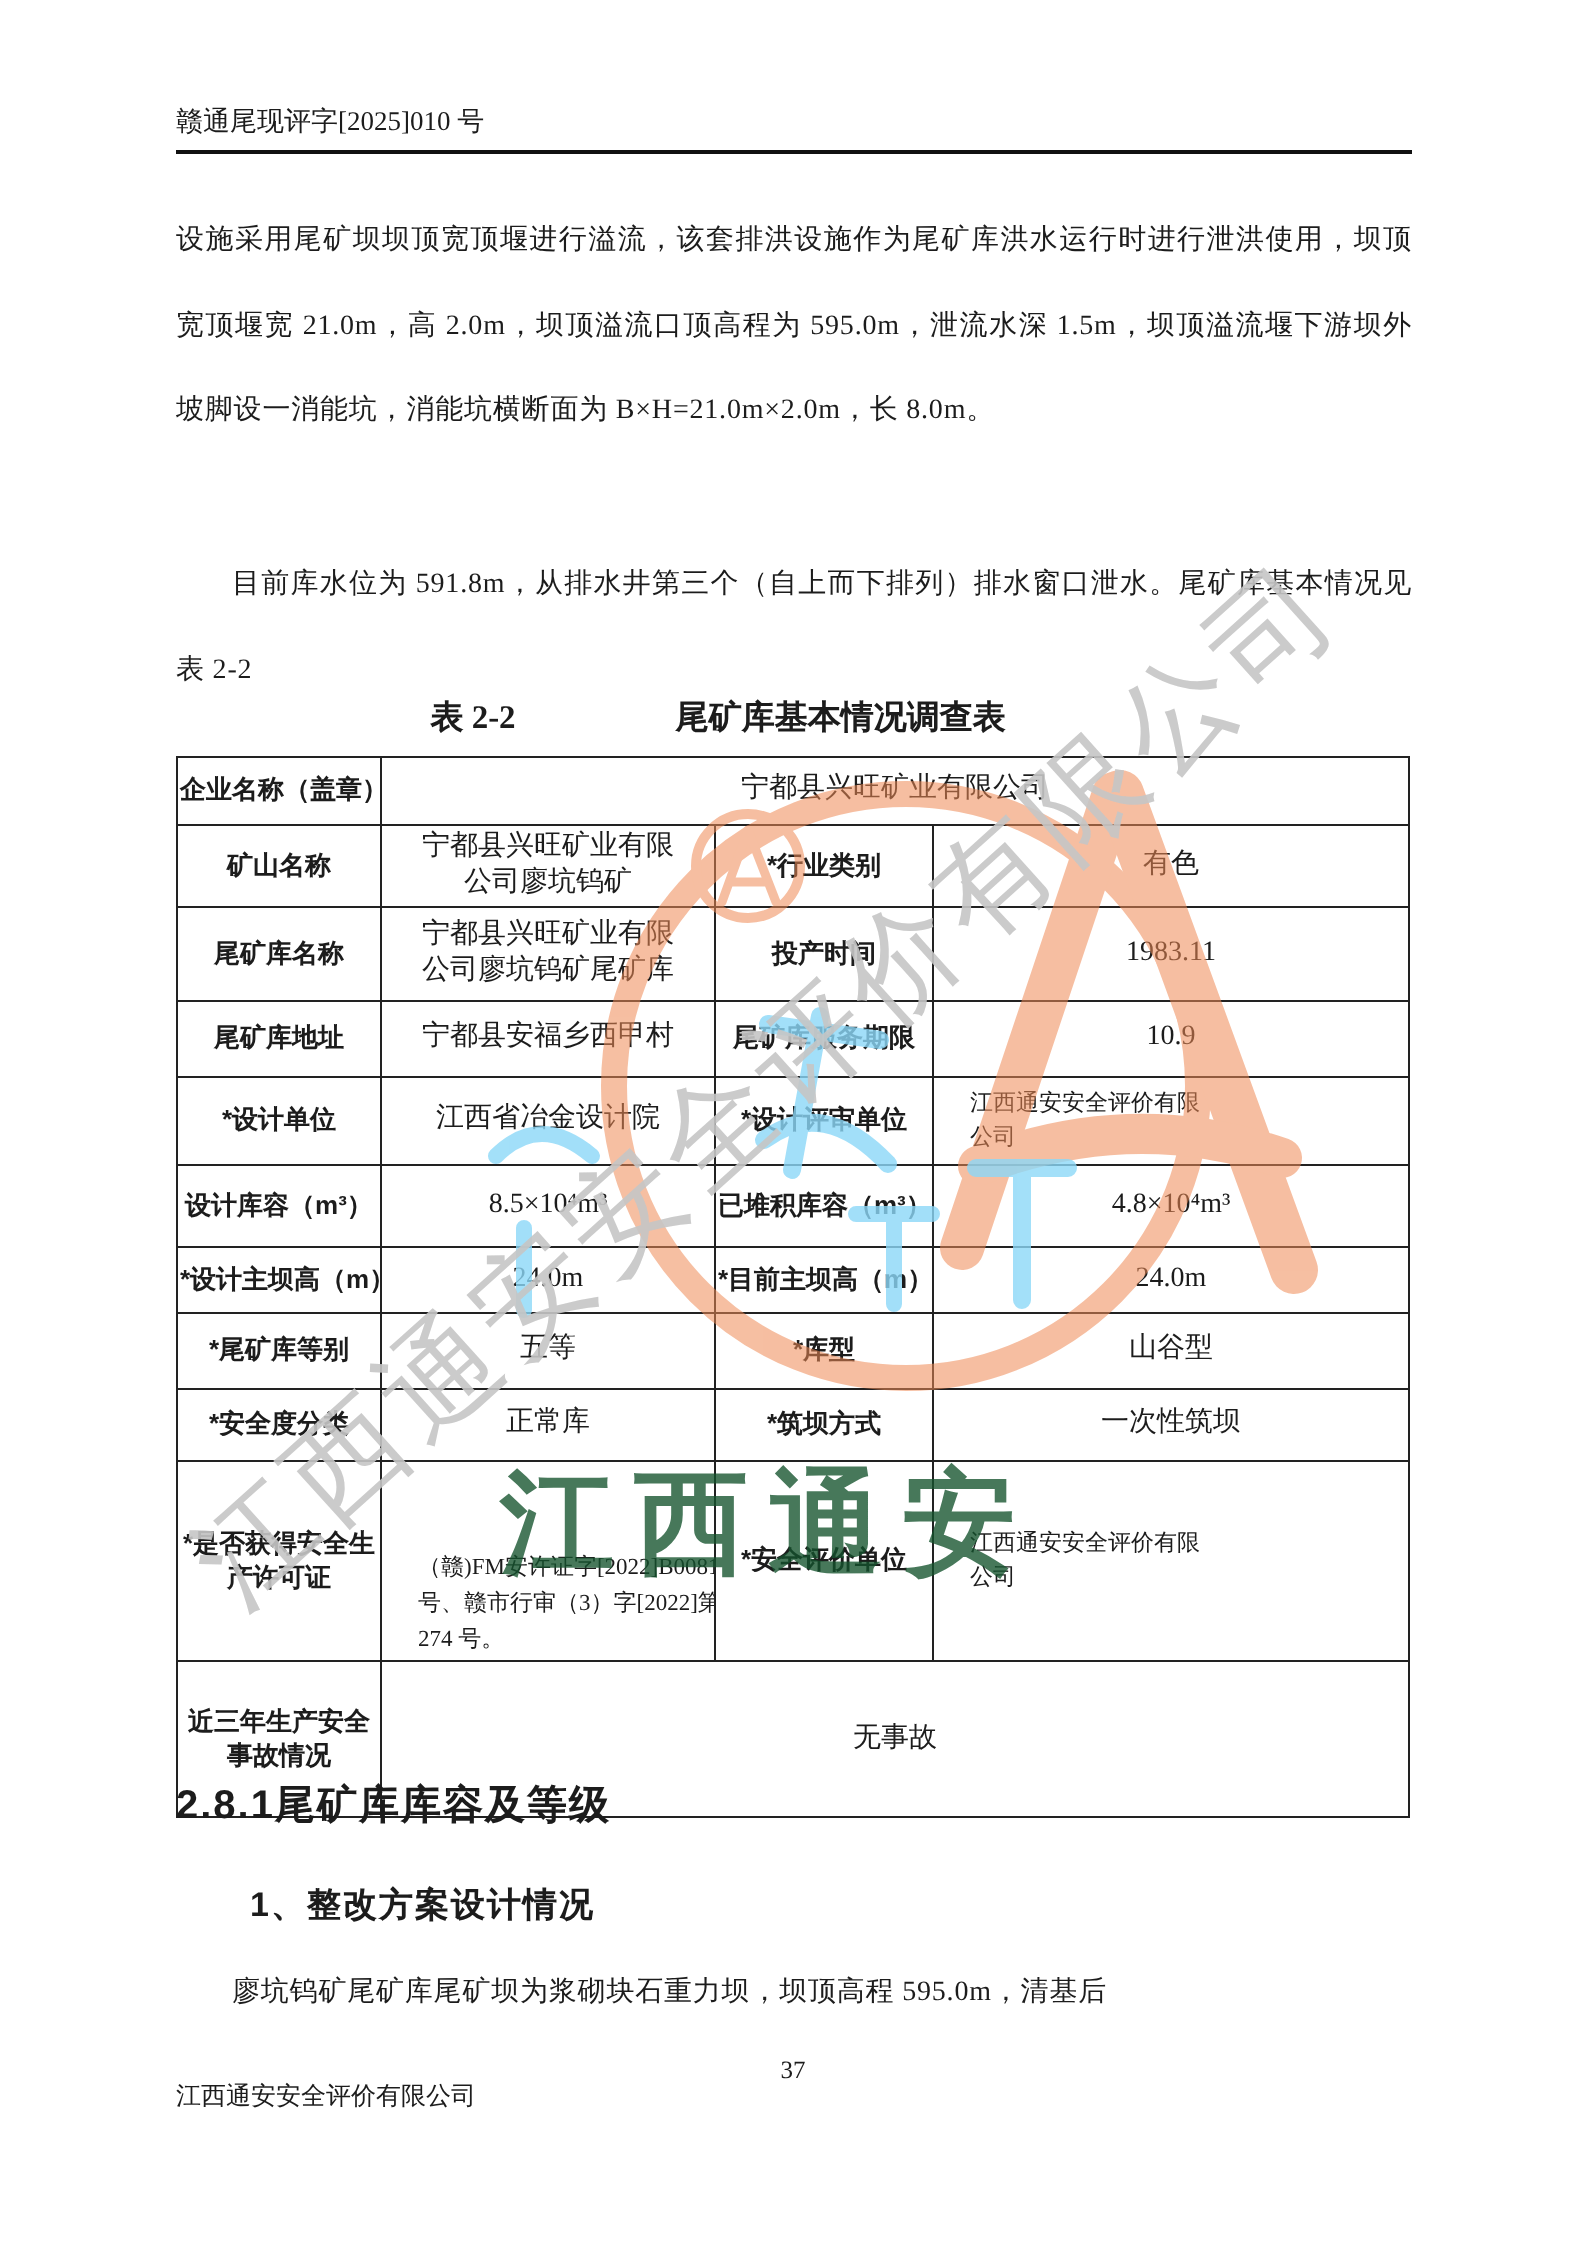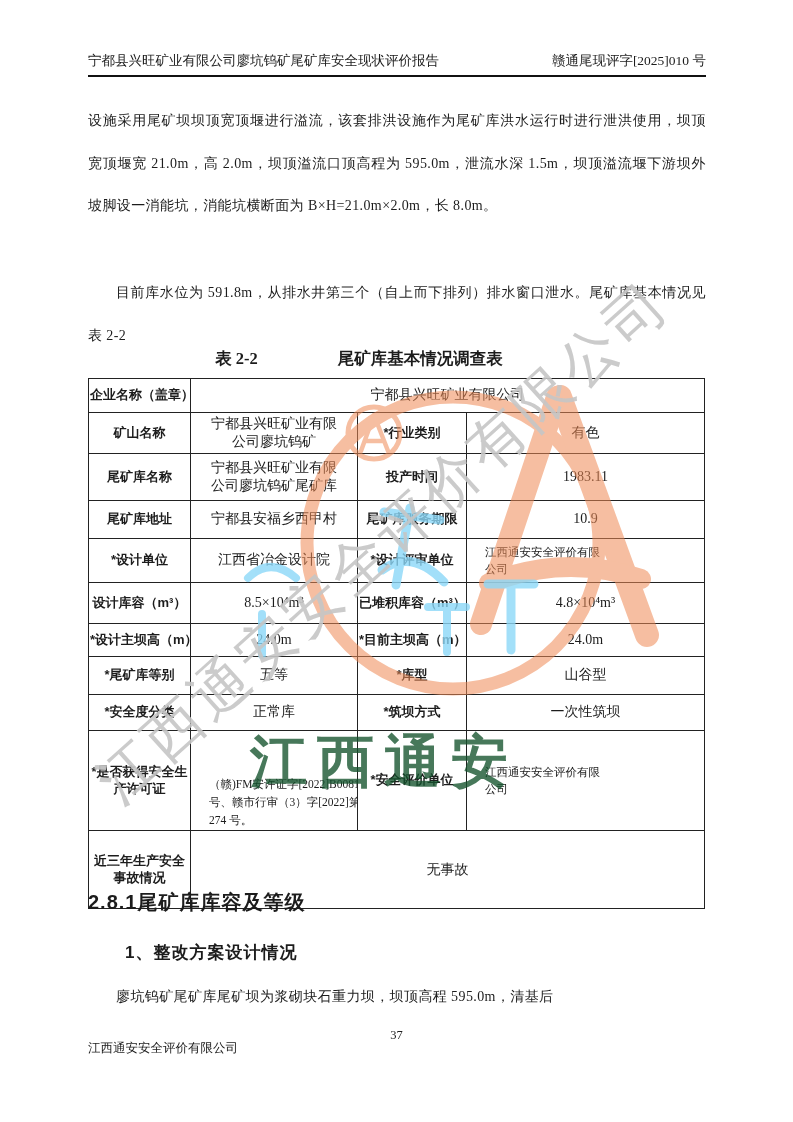--- a/index.html
+++ b/index.html
@@ -74,21 +74,20 @@
     white-space:nowrap; font-family:"Liberation Sans", sans-serif;
   }
   svg.stamp { position:absolute; left:0; top:0; }
 </style>
 </head>
 <body>
 
 <div class="page">
 
   <div class="header">
-    <span>宁都县兴旺矿业有限公司廖坑钨矿尾矿库安全现状评价报告</span>
     <span>赣通尾现评字[2025]010 号</span>
   </div>
 
   <div class="para" id="p1">设施采用尾矿坝坝顶宽顶堰进行溢流，该套排洪设施作为尾矿库洪水运行时进行泄洪使用，坝顶宽顶堰宽 21.0m，高 2.0m，坝顶溢流口顶高程为 595.0m，泄流水深 1.5m，坝顶溢流堰下游坝外坡脚设一消能坑，消能坑横断面为 B×H=21.0m×2.0m，长 8.0m。</div>
   <div class="para" id="p2">目前库水位为 591.8m，从排水井第三个（自上而下排列）排水窗口泄水。尾矿库基本情况见表 2-2</div>
 
   <div class="caption">
     <span>表 2-2</span>
     <span>尾矿库基本情况调查表</span>
   </div>

